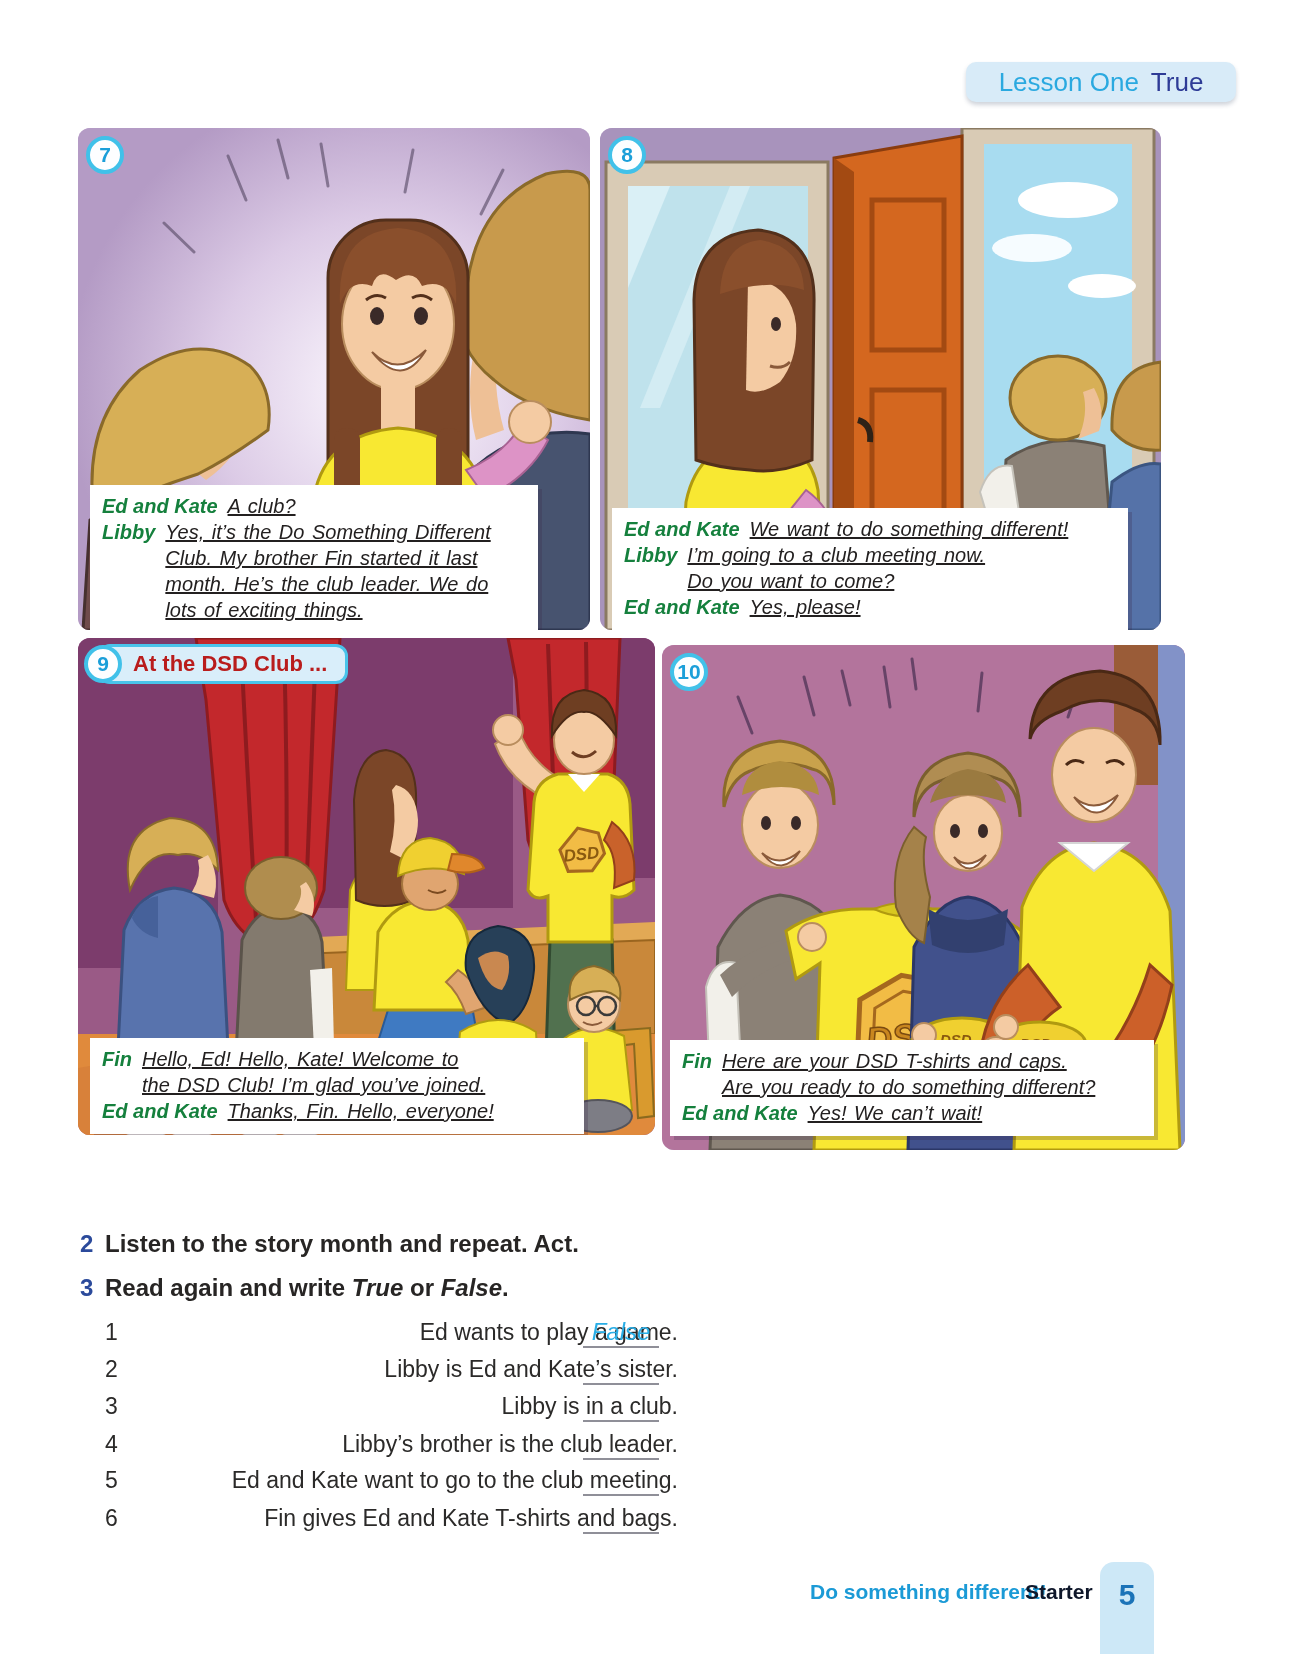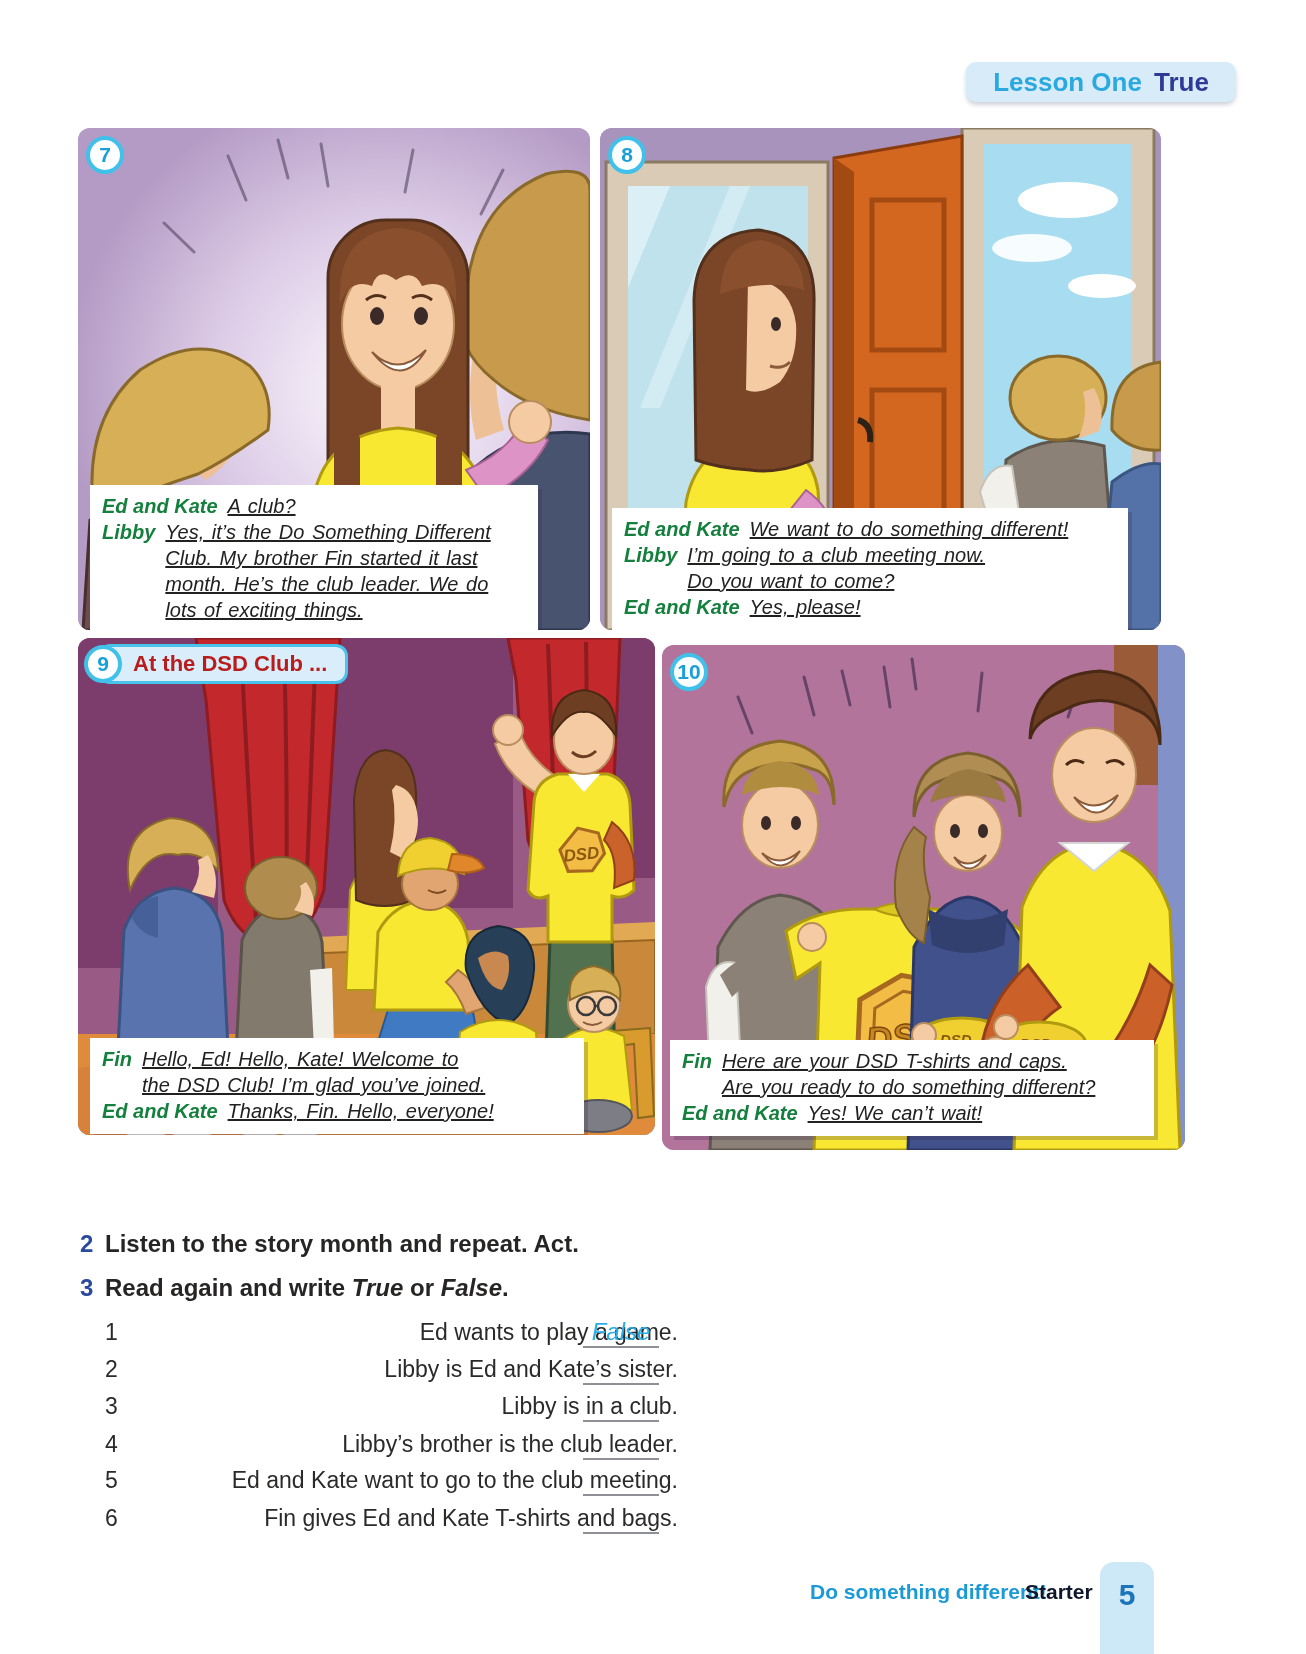--- a/index.html
+++ b/index.html
@@ -4,21 +4,21 @@
 <style>
   html,body{margin:0;padding:0;background:#ffffff;}
   .page{position:relative;width:1306px;height:1654px;background:#ffffff;overflow:hidden;
         font-family:"Liberation Sans",sans-serif;}
   svg text{font-family:"Liberation Sans",sans-serif;}
 
   
   .banner{position:absolute;left:966px;top:62px;width:270px;height:40px;background:#d8ebf8;
           border-radius:10px;box-shadow:0 3px 4px rgba(40,60,90,.22);
           display:flex;align-items:center;justify-content:center;gap:12px;
-          font-size:26px;font-weight:bold;}
+          font-size:26px;font-weight:normal;}
   .banner-lesson{color:#2aa9e0;}
   .banner-subject{color:#2e3b96;}
 
   
   .panel{position:absolute;border-radius:12px;overflow:hidden;background:#cbb6d8;}
   .panel svg{position:absolute;inset:0;width:100%;height:100%;display:block;}
   .num-badge{position:absolute;top:8px;left:8px;width:38px;height:38px;border-radius:50%;
              background:#fdfeff;border:4px solid #41c1e9;color:#1b9fd9;font-weight:bold;
              font-size:21px;display:flex;align-items:center;justify-content:center;
              box-sizing:border-box;z-index:3;}

